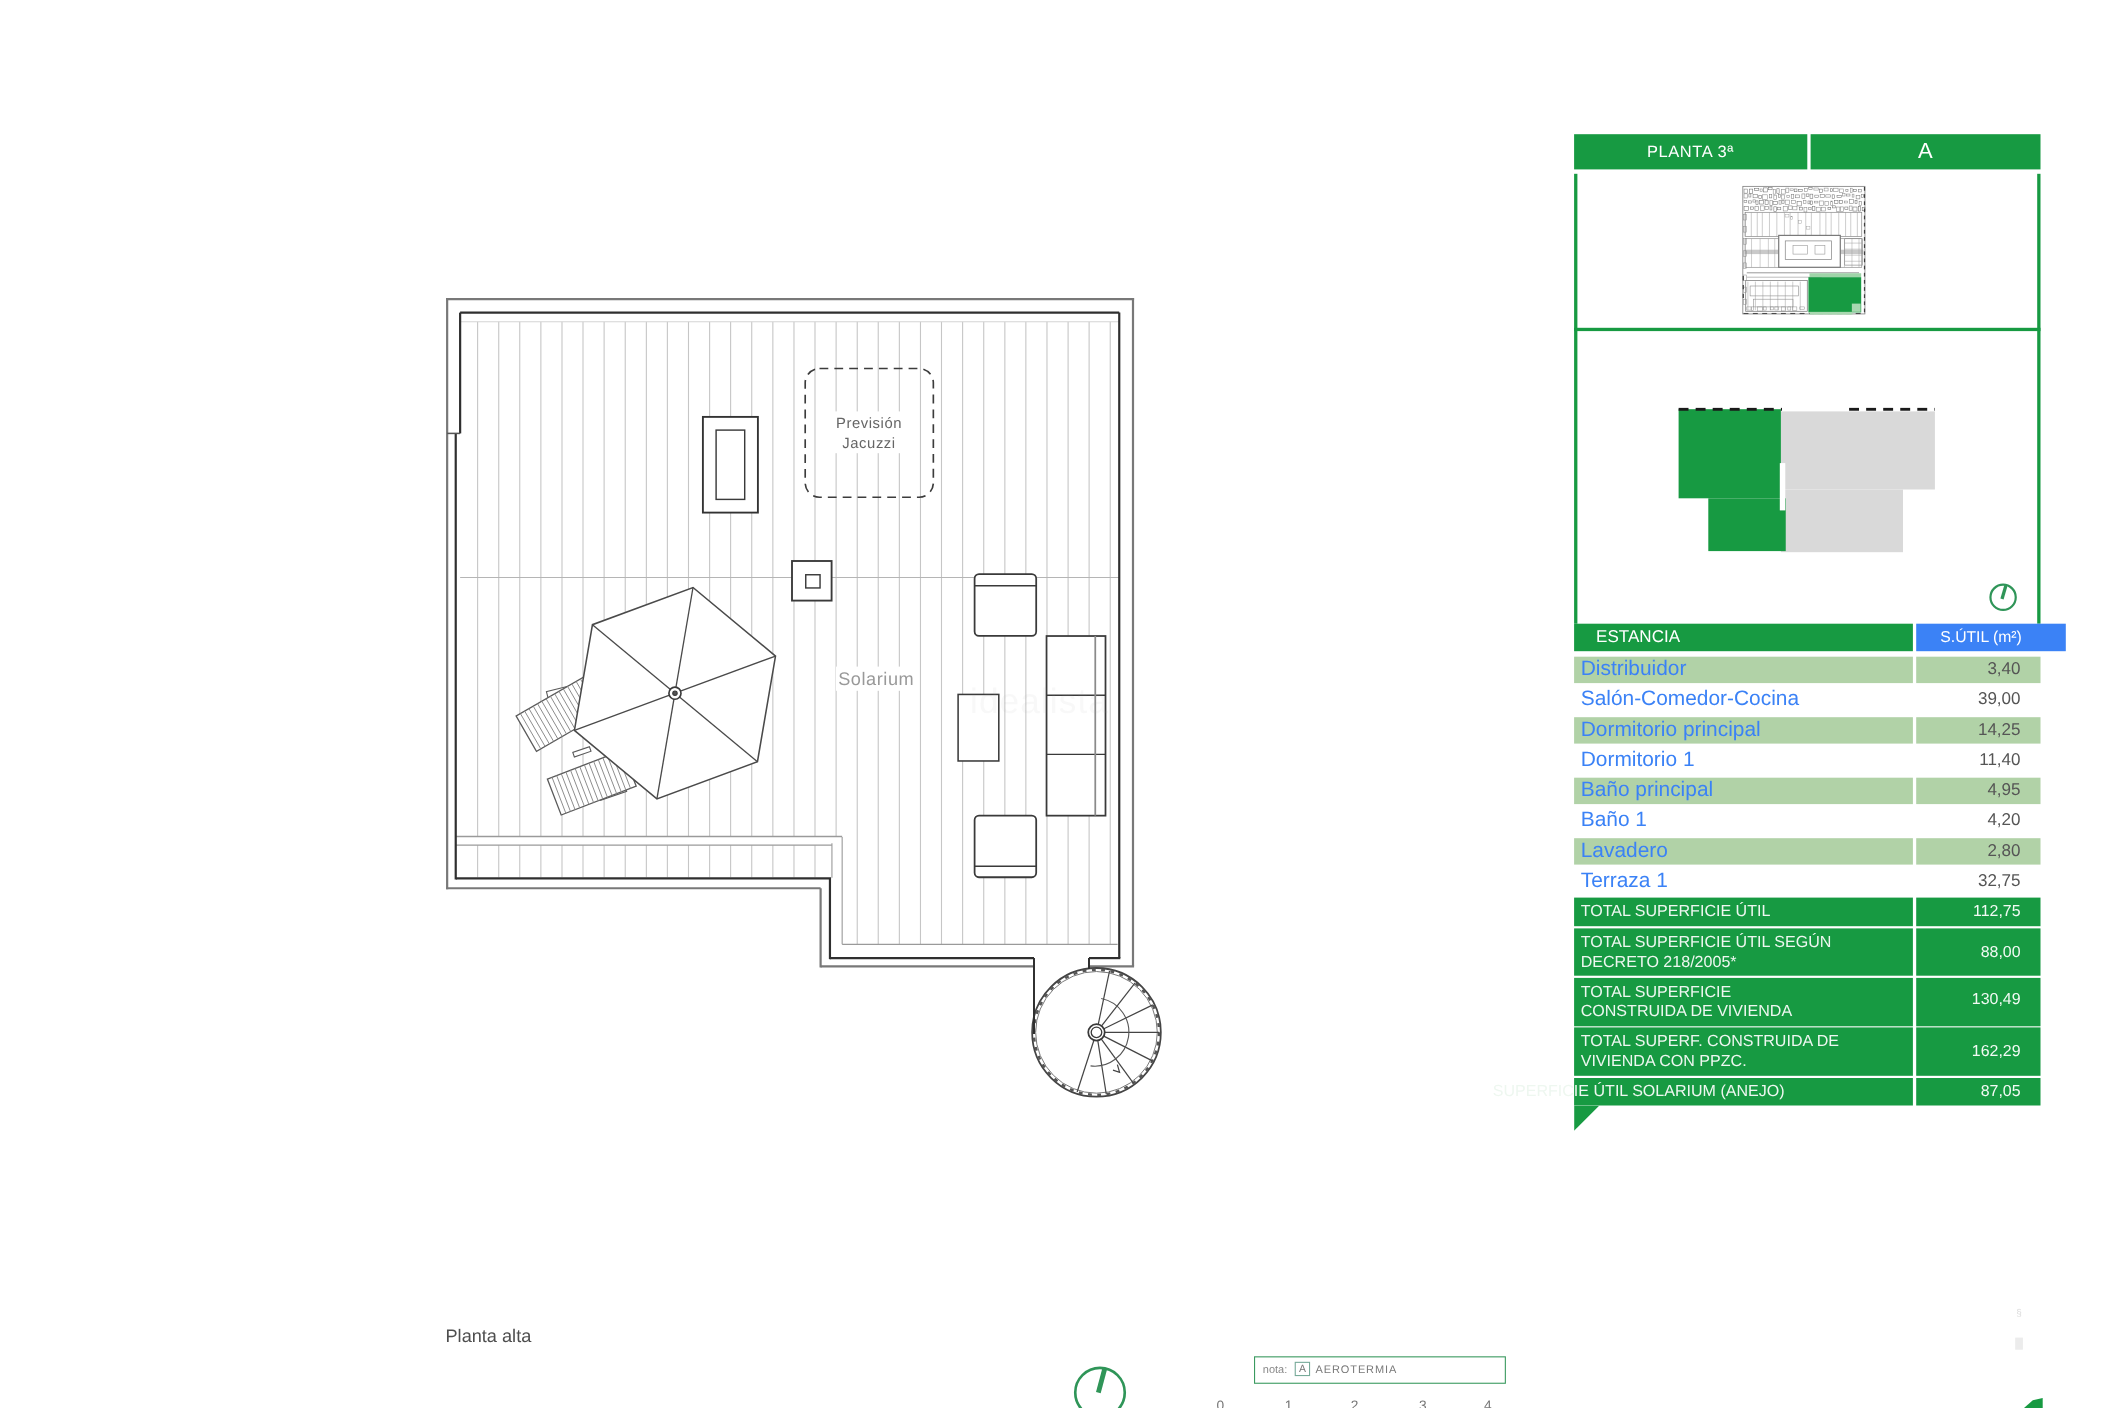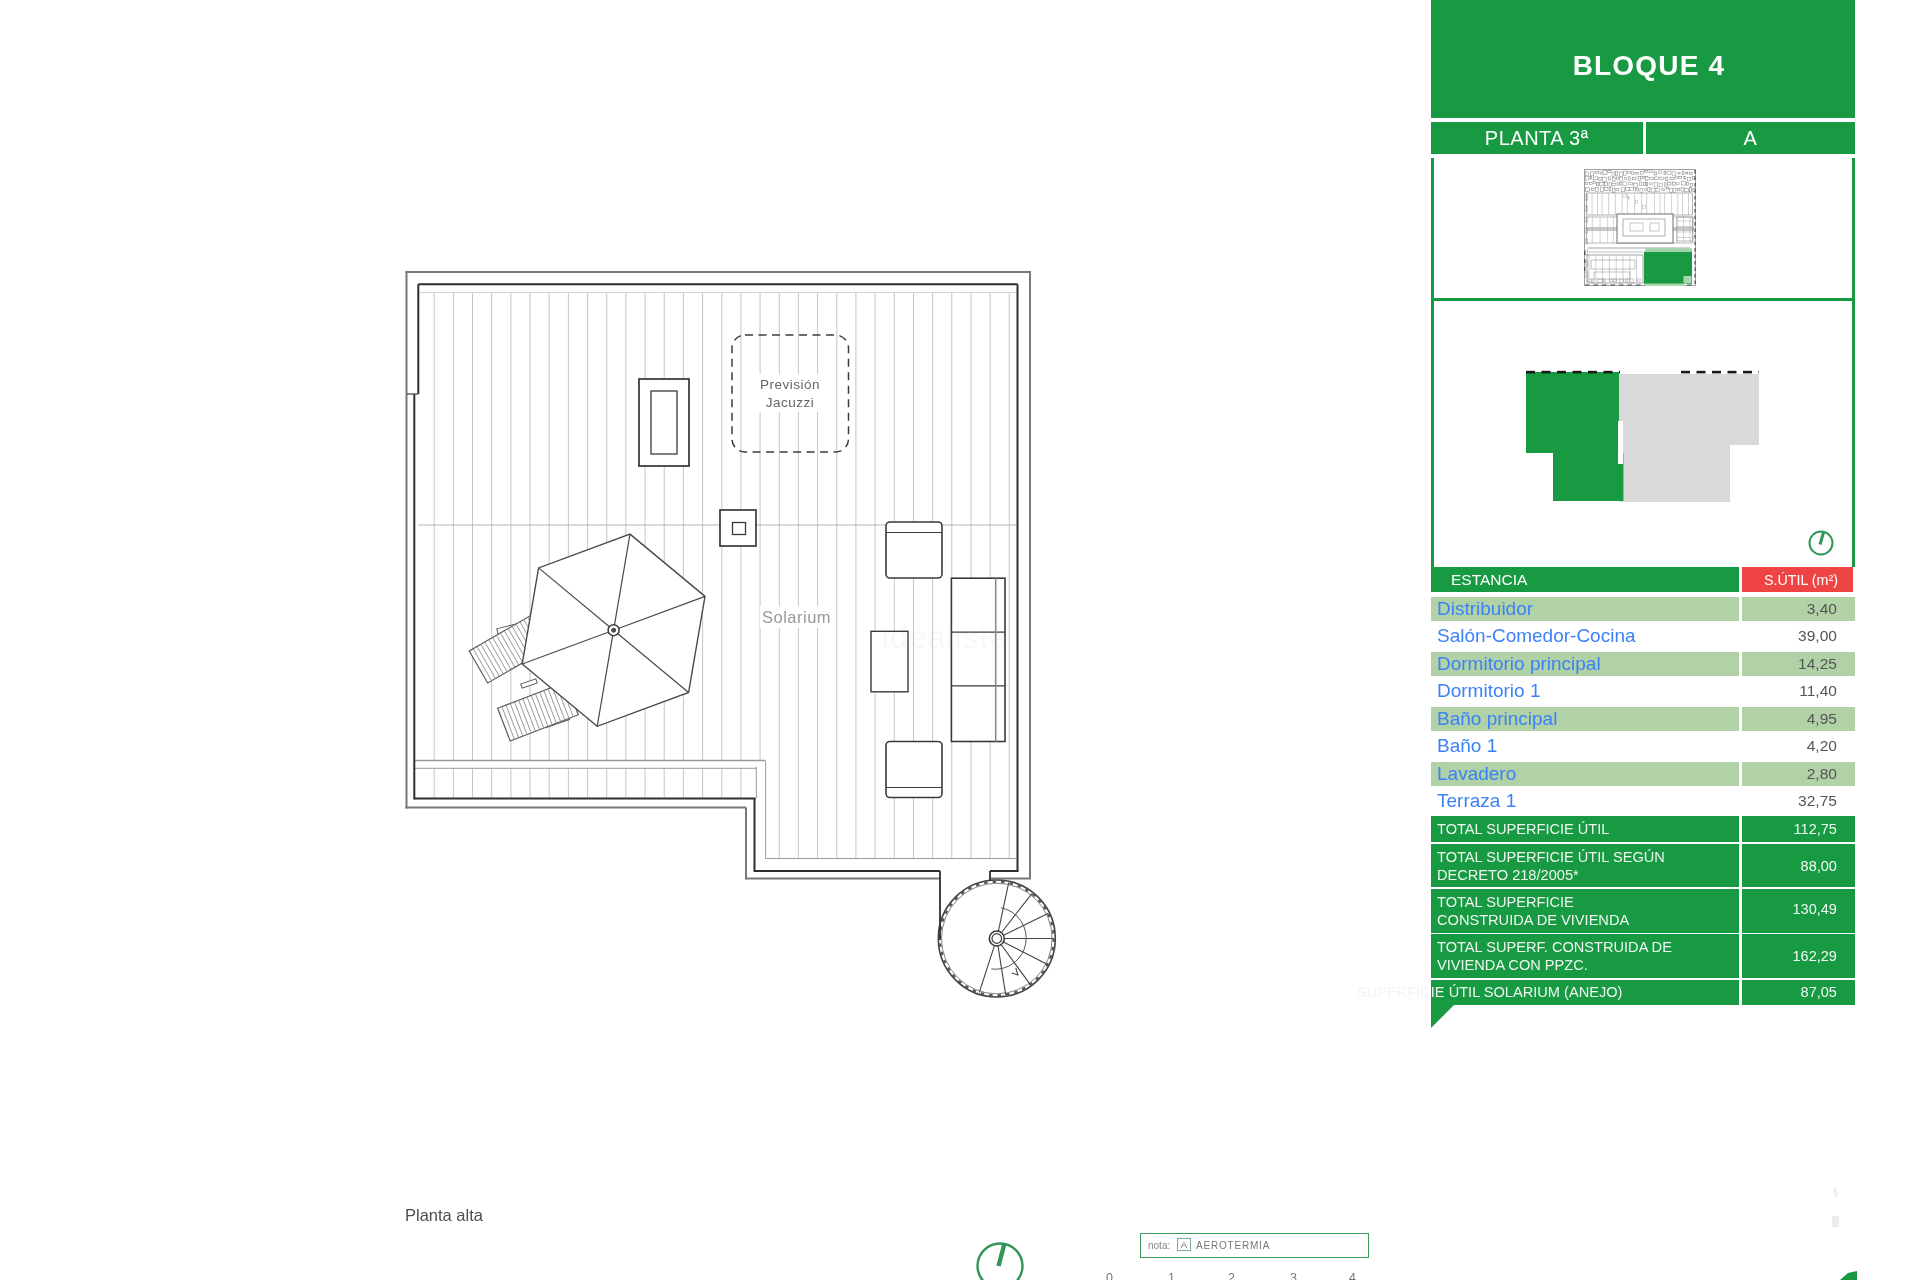--- a/index.html
+++ b/index.html
@@ -424,34 +424,31 @@
 <g opacity="0.35">
         <text x="1833" y="1196" font-family="Liberation Sans, sans-serif" font-size="9" fill="#999">§</text>
       </g>
 <rect x="1832" y="1216" width="7" height="11" fill="#ececec"></rect>
 
 <polygon points="1840,1280 1857,1280 1857,1271 1848,1273" fill="#179a42"></polygon>
 
 <text x="1772" y="652" font-family="Liberation Sans, sans-serif" font-size="28" fill="rgba(255,255,255,0.32)" text-anchor="middle">idealista</text>
 </svg>
 
-<div class="abs" style="left:1431px;top:0;width:424px;height:118px;background:#179a42;color:#fff;display:flex;align-items:center;justify-content:center;font-size:28px;font-weight:bold;letter-spacing:1.2px">
-      <span style="margin-top:13px;margin-left:12px">BLOQUE 4</span>
-    </div>
-<div class="abs" style="left:1431px;top:122px;width:211.5px;height:32px;background:#179a42;color:#fff;display:flex;align-items:center;justify-content:center;font-size:20px;letter-spacing:0.5px">
+<div class="abs" style="left:1431px;top:122px;width:211.5px;height:32px;background:#179a42;color:#fff;display:flex;align-items:center;justify-content:center;font-size:15px;letter-spacing:0.5px">
       <span>PLANTA 3ª</span>
     </div>
 <div class="abs" style="left:1645.5px;top:122px;width:209.5px;height:32px;background:#179a42;color:#fff;display:flex;align-items:center;justify-content:center;font-size:20px">A</div>
 
 <div class="abs" style="left:1431px;top:158px;width:3px;height:409px;background:#179a42"></div>
 <div class="abs" style="left:1852px;top:158px;width:3px;height:409px;background:#179a42"></div>
 <div class="abs" style="left:1431px;top:298px;width:424px;height:3px;background:#179a42"></div>
 
 <div class="abs" style="left:1431px;top:567px;width:307.7px;height:25px;background:#179a42;color:#fff;display:flex;align-items:center;padding-left:20px;box-sizing:border-box;font-size:15.5px">ESTANCIA</div>
-<div class="abs" style="left:1741.9px;top:567px;width:111px;height:25px;background:#ef4444;color:#fff;display:flex;align-items:center;padding-left:22px;box-sizing:border-box;font-size:14.3px">S.ÚTIL (m²)</div>
+<div class="abs" style="left:1741.9px;top:567px;width:136px;height:25px;background:#3b82f6;color:#fff;display:flex;align-items:center;padding-left:22px;box-sizing:border-box;font-size:14.3px">S.ÚTIL (m²)</div>
 <div class="abs" style="left:1431px;top:597px;width:307.7px;height:23.5px;background:#b1d2a7"></div>
 <div class="abs" style="left:1741.9px;top:597px;width:113.1px;height:23.5px;background:#b1d2a7"></div>
 <div class="abs lab" style="left:1437px;top:597px;width:295px;height:23.5px;">Distribuidor</div>
 <div class="abs val" style="left:1741.9px;top:597px;width:104px;height:23.5px;">3,40</div>
 <div class="abs" style="left:1431px;top:624.5px;width:307.7px;height:23.5px;background:#fff"></div>
 <div class="abs" style="left:1741.9px;top:624.5px;width:113.1px;height:23.5px;background:#fff"></div>
 <div class="abs lab" style="left:1437px;top:624.5px;width:295px;height:23.5px;">Salón-Comedor-Cocina</div>
 <div class="abs val" style="left:1741.9px;top:624.5px;width:104px;height:23.5px;">39,00</div>
 <div class="abs" style="left:1431px;top:652px;width:307.7px;height:23.5px;background:#b1d2a7"></div>
 <div class="abs" style="left:1741.9px;top:652px;width:113.1px;height:23.5px;background:#b1d2a7"></div>

